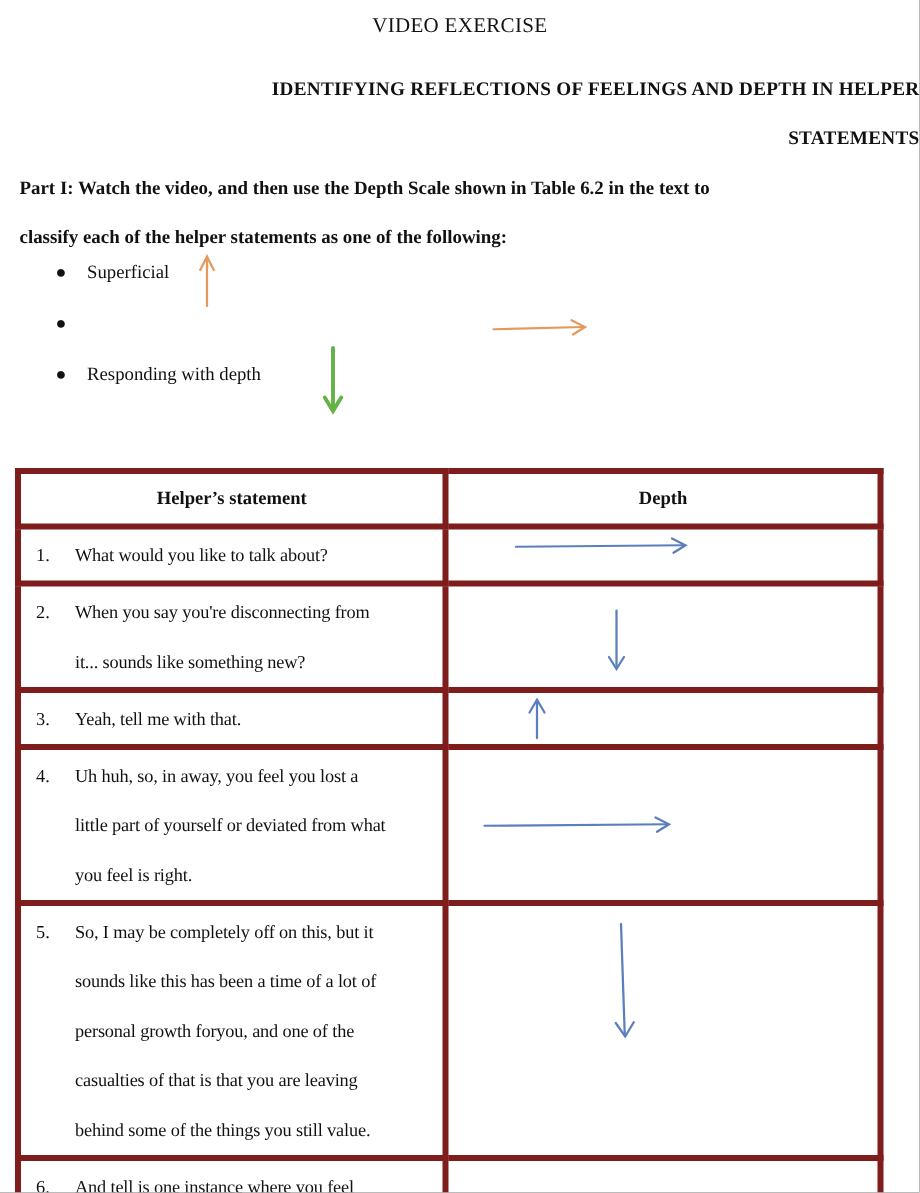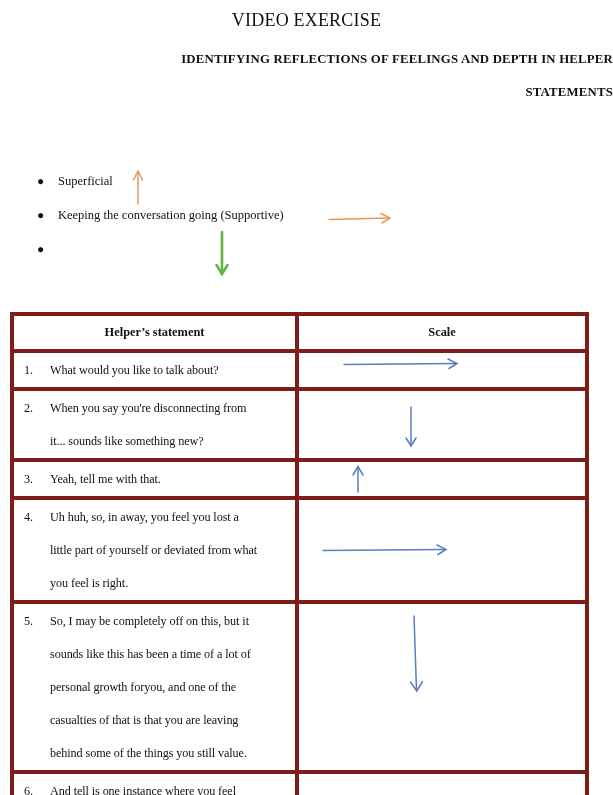--- a/index.html
+++ b/index.html
@@ -3,21 +3,21 @@
 <meta charset="utf-8">
 <style>
   html,body{margin:0;padding:0;background:#888;}
   .page{
     position:relative;width:613px;height:795px;background:#ffffff;
     font-family:"Liberation Serif","DejaVu Serif",serif;color:#111;
     margin:0 auto;overflow:hidden;
   }
   .doc-title{
     position:absolute;top:10px;left:0;width:100%;text-align:center;
-    font-size:18px;letter-spacing:.2px;
+    font-size:14px;letter-spacing:.2px;
   }
   .doc-heading{
     position:absolute;top:43px;left:0;width:100%;text-align:right;
     font-weight:bold;font-size:12.8px;line-height:33px;white-space:pre-line;
     letter-spacing:.2px;
   }
   .doc-intro{
     position:absolute;top:109px;left:13px;right:10px;
     font-weight:bold;font-size:12.6px;line-height:33px;white-space:pre-line;
   }
@@ -49,32 +49,34 @@
 </head>
 <body>
 
 <div class="page">
 
   <div class="doc-title">VIDEO EXERCISE</div>
 
   <div class="doc-heading">IDENTIFYING REFLECTIONS OF FEELINGS AND DEPTH IN HELPER
 STATEMENTS</div>
 
+  <div class="doc-intro">Part I: Watch the video, and then use the Depth Scale shown in Table 6.2 in the text to
+classify each of the helper statements as one of the following:</div>
 
   <div class="legend">
     <div class="legend-item">
       <span class="dot">●</span>
       <span class="lbl">Superficial</span>
     </div>
     <div class="legend-item">
       <span class="dot">●</span>
-      <span class="lbl">Keeping the conversation going (Supportive)</span>
     </div>
     <div class="legend-item">
       <span class="dot">●</span>
+      <span class="lbl">Responding with depth</span>
     </div>
   </div>
 
   <div class="arr" style="left:131px;top:168px;">
     <svg width="14" height="38" fill="none" stroke-width="1.5" stroke-linecap="round" stroke="#E59A5C">
       <path d="M7 36 L7 4"></path>
         <path d="M2.5 12 L7 3 L11.5 12" fill="none"></path>
     </svg>
   </div>
   <div class="arr" style="left:327px;top:211px;">
@@ -91,21 +93,21 @@
   </div>
 
   <table class="tbl">
     <colgroup>
         <col class="c1">
         <col class="c2">
       </colgroup>
     <tbody>
         <tr class="r-head">
       <th>Helper’s statement</th>
-      <th>Scale</th>
+      <th>Depth</th>
     </tr>
 
     <tr class="r1">
       <td>
         <div class="stmt">
           <span class="num">1.</span>
           <span class="txt">What would you like to talk about?</span>
         </div>
       </td>
       <td class="depth">

